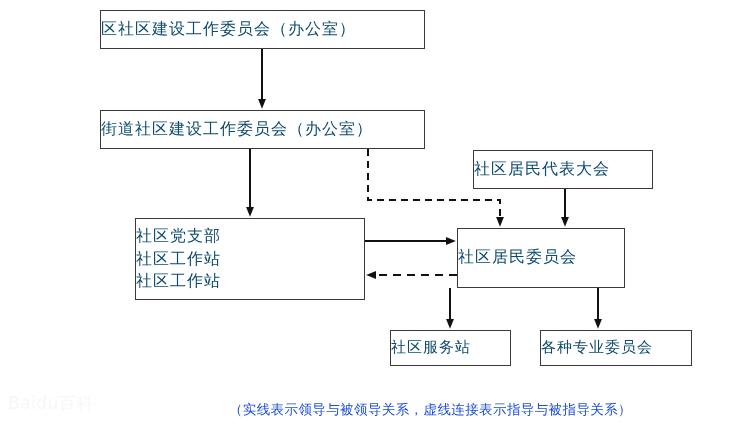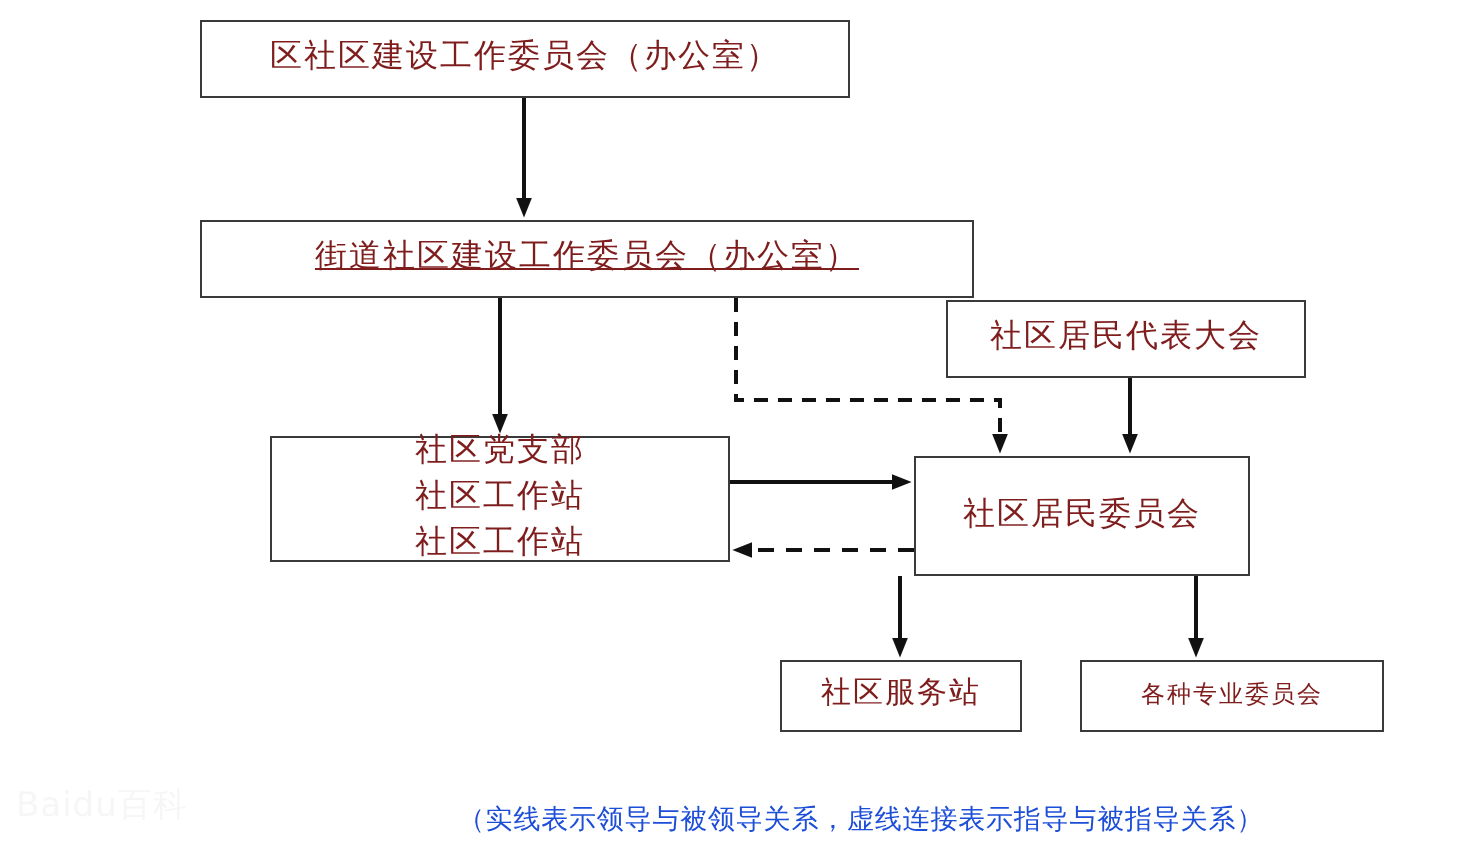--- a/index.html
+++ b/index.html
@@ -15,38 +15,38 @@
     position:absolute;left:0;top:0;width:732px;height:426px;
   }
   
   .node{
     position:absolute;
     box-sizing:border-box;
     border:1.5px solid #3a3a3a;
     background:#ffffff;
     display:flex;
     flex-direction:column;
-    align-items:center;
+    align-items:flex-start;
     justify-content:center;
-    color:#7f1d1d;
+    color:#0c4a6e;
     font-size:16px;
     line-height:1.42;
     letter-spacing:1px;
     white-space:nowrap;
     z-index:3;
   }
   .node .line{display:block;}
 
   #node-district   {left:100px; top:10px;  width:325px; height:39px;}
-  #node-street     {left:100px; top:110px; width:387px; height:39px;text-decoration:underline;}
+  #node-street     {left:100px; top:110px; width:325px; height:39px;}
   #node-assembly   {left:445px; top:150px; width:180px; height:39px;margin-left:28px;}
-  #node-party      {left:135px; top:218px; width:230px; height:63px; font-size:16px;}
+  #node-party      {left:135px; top:218px; width:230px; height:82px; font-size:16px;}
   #node-residents  {left:457px; top:228px; width:168px; height:60px;font-family:Liberation Mono, monospace;}
   #node-service    {left:390px; top:330px; width:121px; height:36px; font-size:15px;font-family:Liberation Serif, serif;}
-  #node-committees {left:540px; top:330px; width:152px; height:36px; font-size:12px;}
+  #node-committees {left:540px; top:330px; width:152px; height:36px; font-size:15px;}
 
   
   #wires{position:absolute;left:0;top:0;width:732px;height:426px;z-index:1;}
 
   
   #caption{
     position:absolute;left:0;top:401px;width:632px;
     text-align:right;
     font-size:13.5px;
     color:#1d4ed8;

